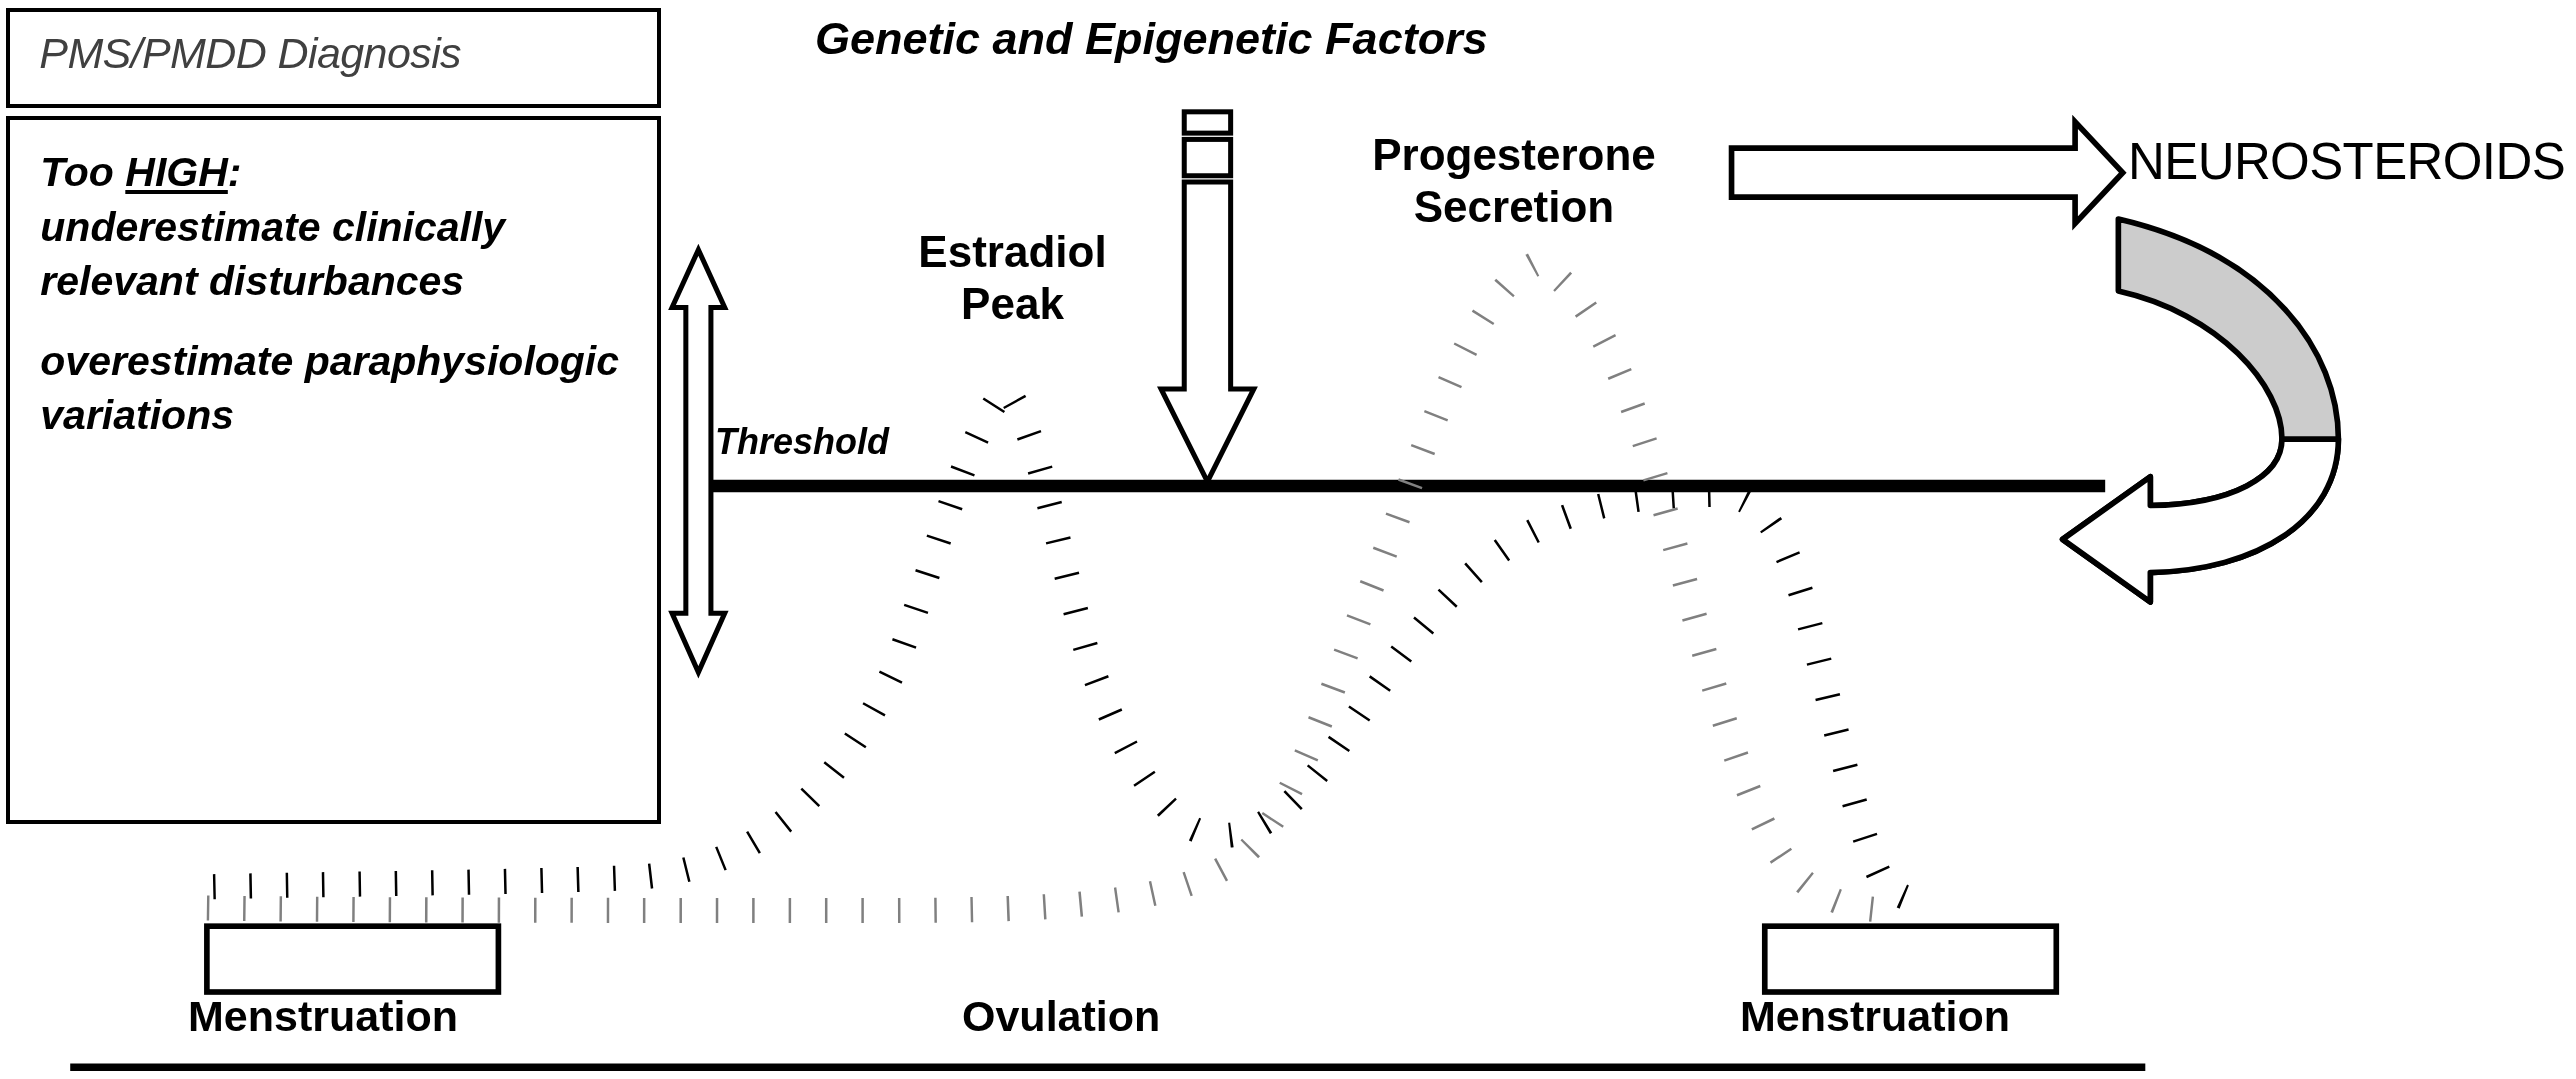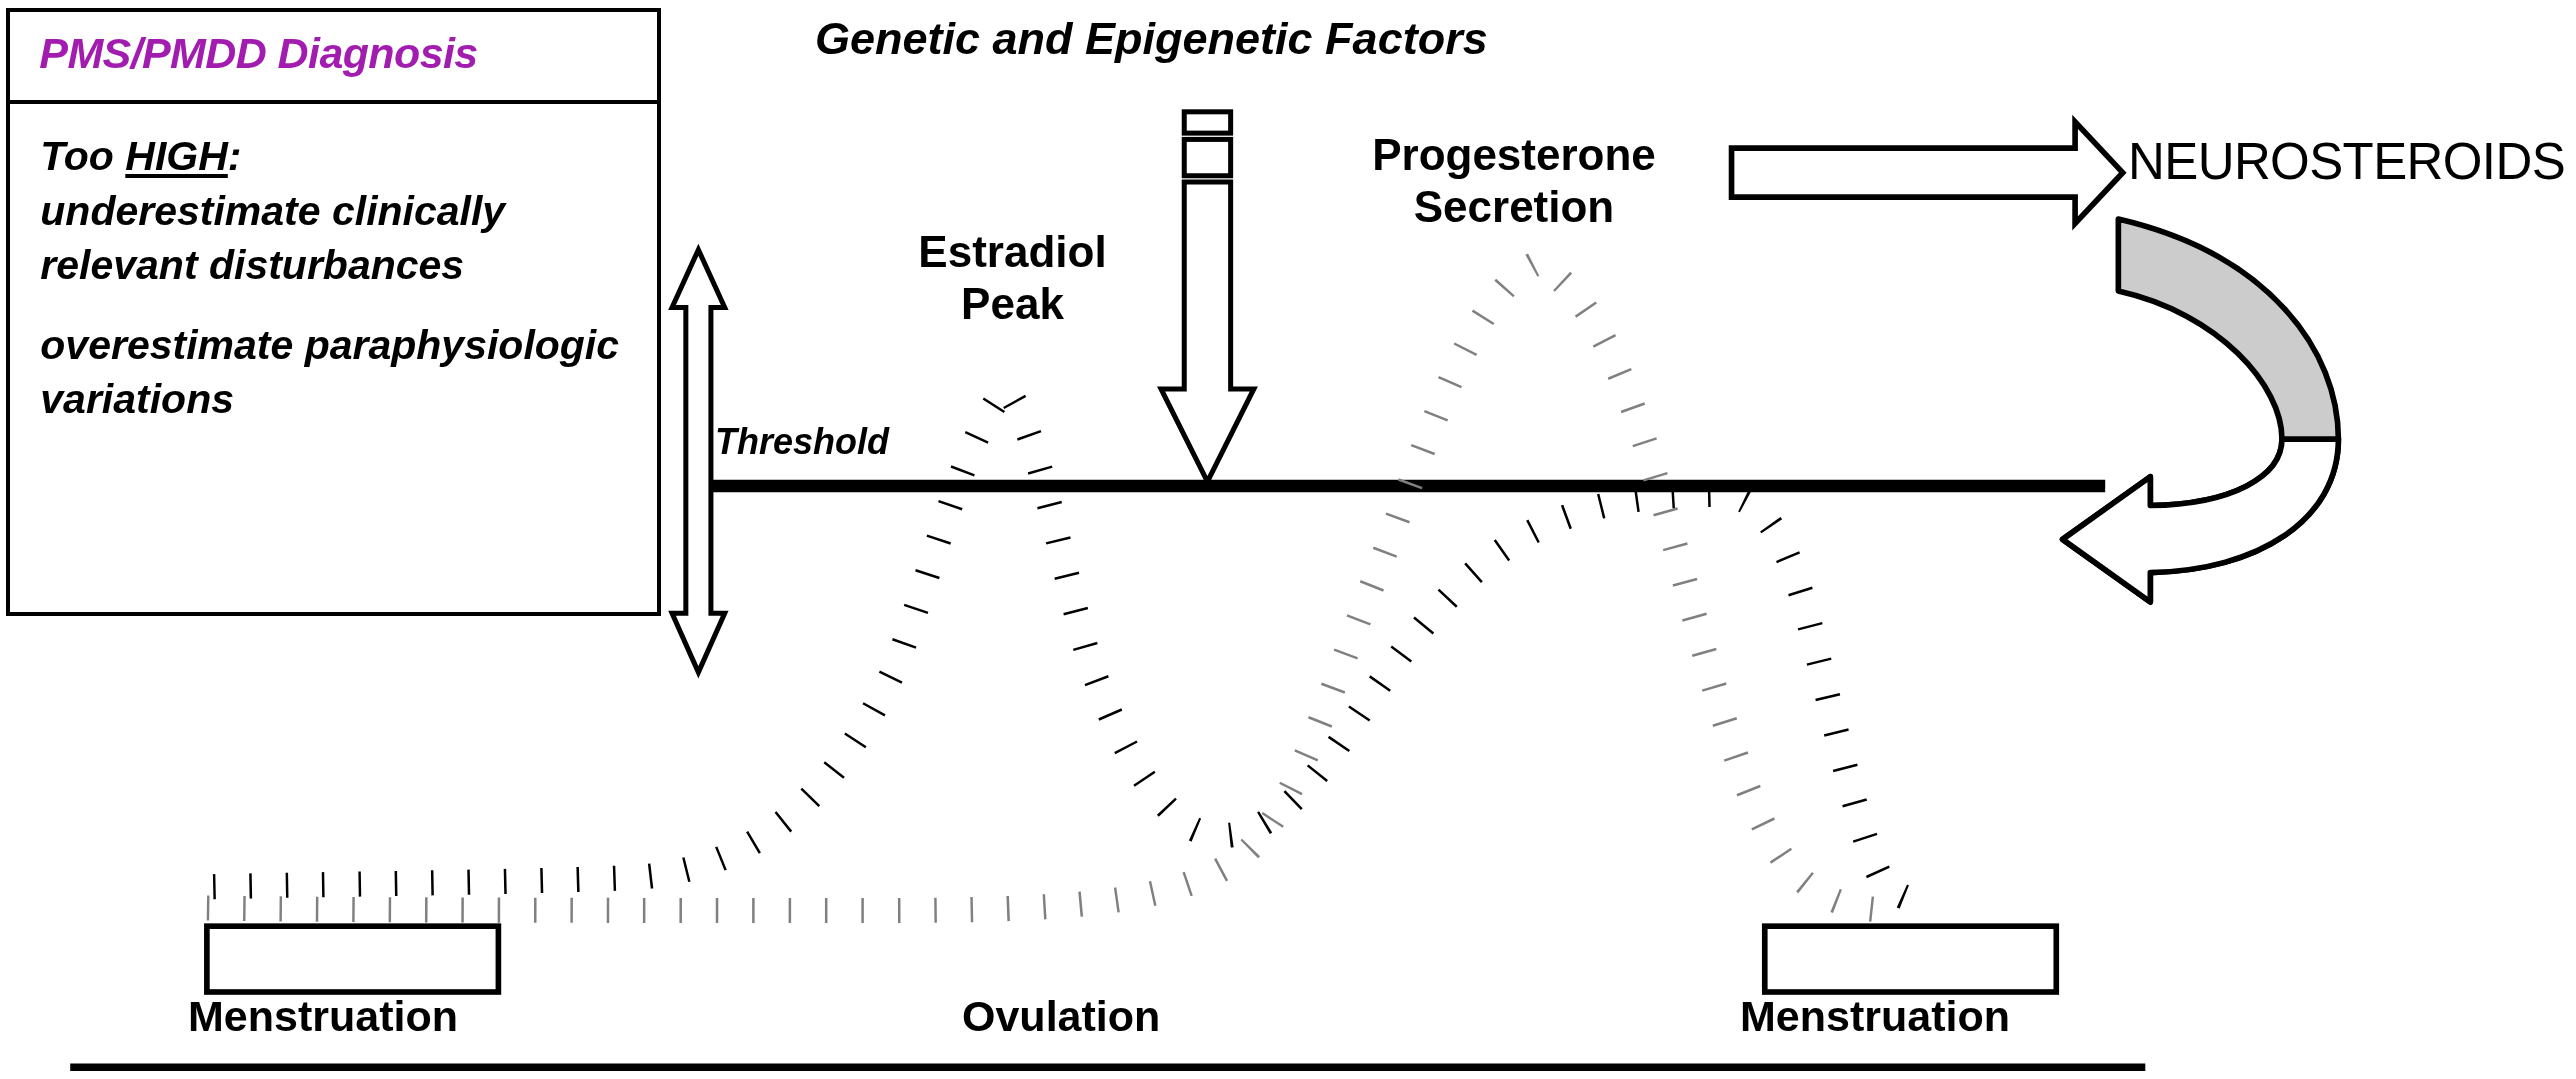--- a/index.html
+++ b/index.html
@@ -12,28 +12,28 @@
   }
 
   
   .panel-box{
     position:absolute;
     border:4.4px solid #000;
     background:#fff;
     box-sizing:border-box;
   }
   #title-box{left:6.3px;top:7.5px;width:655px;height:100px;}
-  #detail-box{left:6.3px;top:100px;width:655px;height:516px;}
+  #detail-box{left:6.3px;top:116px;width:655px;height:708px;}
 
   .panel-title{
     position:absolute;left:29px;top:17.6px;
-    font-size:43px;font-weight:700;font-style:italic;
+    font-size:43px;font-weight:400;font-style:italic;
     font-family:"Liberation Sans", sans-serif;
     letter-spacing:-0.6px;
-    color:#a21caf;white-space:nowrap;
+    color:#404040;white-space:nowrap;
   }
 
   .detail-text{
     position:absolute;left:30px;top:25px;width:602px;
     font-size:41px;line-height:1.33;
     font-weight:700;font-style:italic;
     color:#000;
   }
   .detail-text .kw{ text-decoration:underline; text-underline-offset:3.8px; }
   .blank-line{height:25px;}

